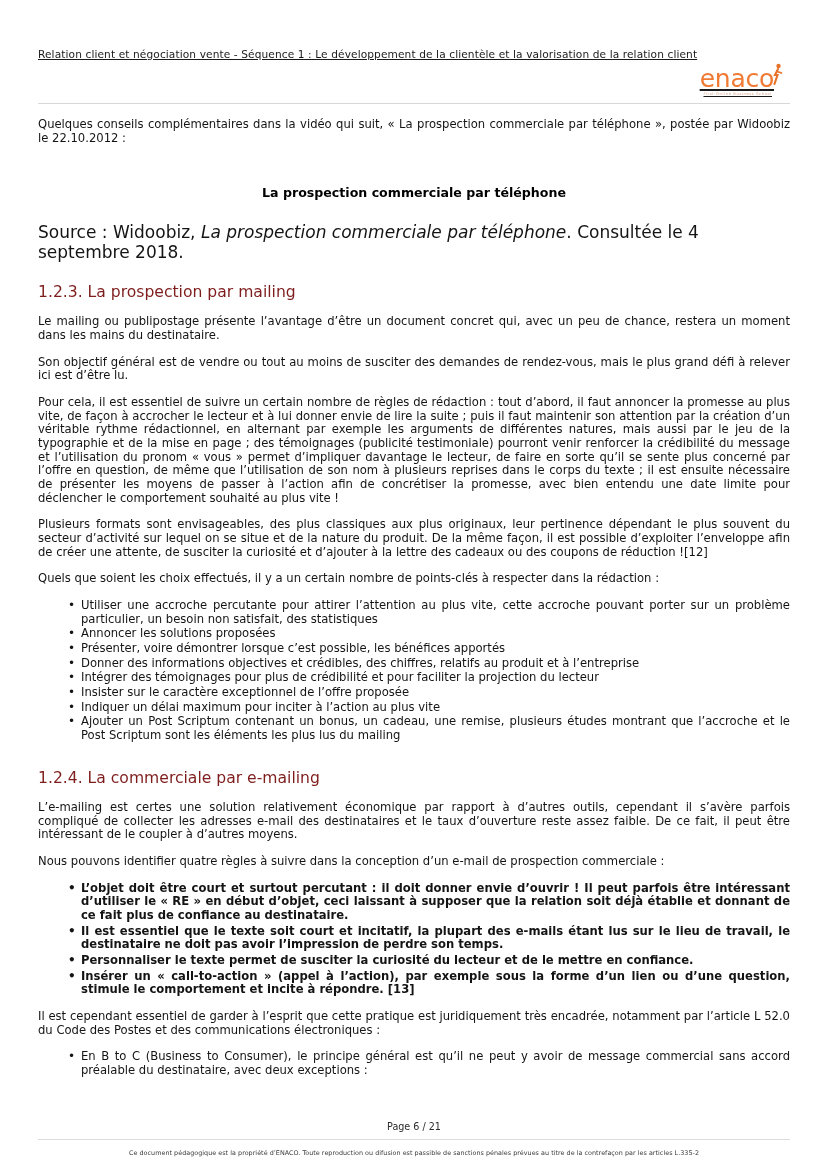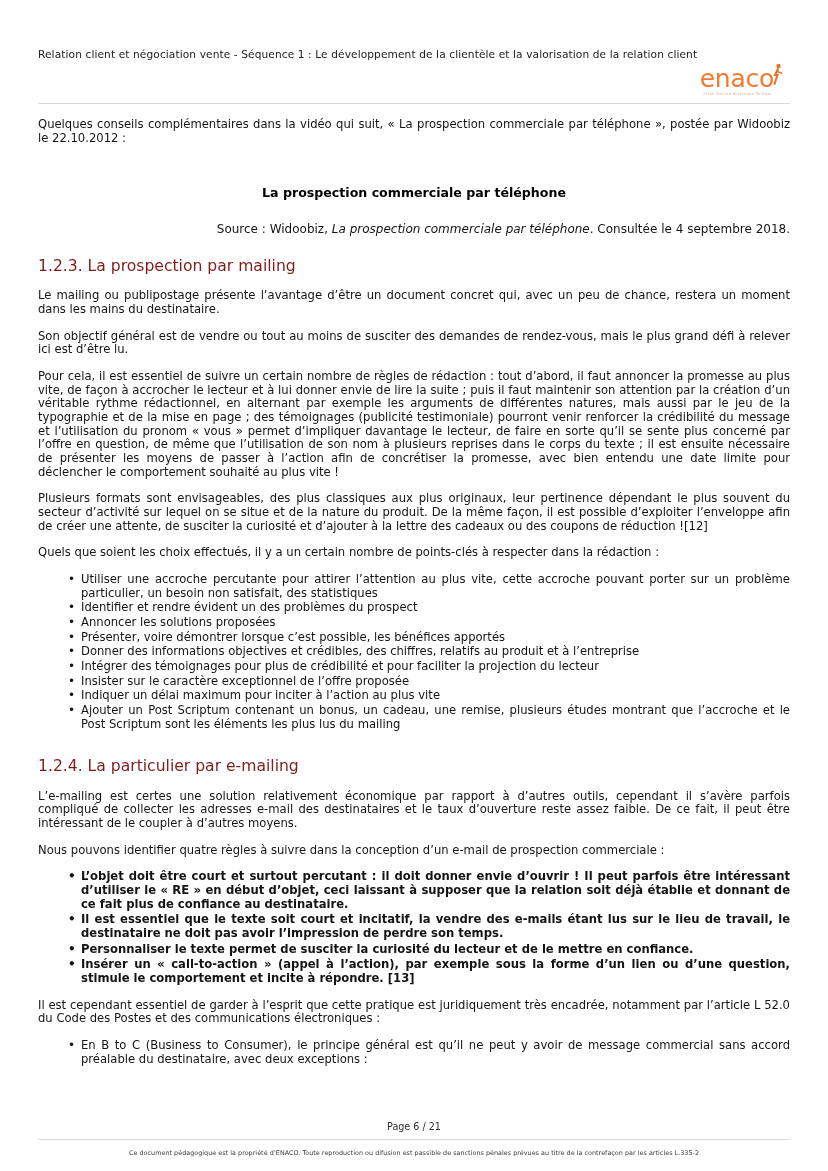--- a/index.html
+++ b/index.html
@@ -22,20 +22,21 @@
     padding: 0 38px;
     position: relative;
     display: flex;
     flex-direction: column;
   }
 
   
   .header {
     padding-top: 48px;
     flex: 0 0 auto;
+    text-decoration: underline;
   }
   .header-title {
     font-size: 10.6px;
     line-height: 1.25;
     color: #1a1a1a;
     letter-spacing: 0.01em;
   }
   .header-logo-row {
     display: flex;
     justify-content: flex-end;
@@ -91,22 +92,22 @@
   }
 
   .centered-title {
     text-align: center;
     font-weight: bold;
     font-size: 12.6px;
     margin: 40px 0 0 0;
     color: #000;
   }
   .source-line {
-    text-align: right;
-    font-size: 12px;
+    text-align: left;
+    font-size: 17px;
     margin: 22px 0 0 0;
     color: #141414;
   }
   .source-line i { font-style: italic; }
 
   h2.section {
     color: #7f1d1d;
     font-size: 15.6px;
     font-weight: normal;
     margin: 22px 0 14px 0;
@@ -198,38 +199,37 @@
     <h2 class="section">1.2.3. La prospection par mailing</h2>
 
     <p class="body">Le mailing ou publipostage présente l’avantage d’être un document concret qui, avec un peu de chance, restera un moment dans les mains du destinataire.</p>
     <p class="body">Son objectif général est de vendre ou tout au moins de susciter des demandes de rendez-vous, mais le plus grand défi à relever ici est d’être lu.</p>
     <p class="body">Pour cela, il est essentiel de suivre un certain nombre de règles de rédaction : tout d’abord, il faut annoncer la promesse au plus vite, de façon à accrocher le lecteur et à lui donner envie de lire la suite ; puis il faut maintenir son attention par la création d’un véritable rythme rédactionnel, en alternant par exemple les arguments de différentes natures, mais aussi par le jeu de la typographie et de la mise en page ; des témoignages (publicité testimoniale) pourront venir renforcer la crédibilité du message et l’utilisation du pronom « vous » permet d’impliquer davantage le lecteur, de faire en sorte qu’il se sente plus concerné par l’offre en question, de même que l’utilisation de son nom à plusieurs reprises dans le corps du texte ; il est ensuite nécessaire de présenter les moyens de passer à l’action afin de concrétiser la promesse, avec bien entendu une date limite pour déclencher le comportement souhaité au plus vite !</p>
     <p class="body">Plusieurs formats sont envisageables, des plus classiques aux plus originaux, leur pertinence dépendant le plus souvent du secteur d’activité sur lequel on se situe et de la nature du produit. De la même façon, il est possible d’exploiter l’enveloppe afin de créer une attente, de susciter la curiosité et d’ajouter à la lettre des cadeaux ou des coupons de réduction ![12]</p>
     <p class="body">Quels que soient les choix effectués, il y a un certain nombre de points-clés à respecter dans la rédaction :</p>
 
     <ul class="bullets">
       <li>Utiliser une accroche percutante pour attirer l’attention au plus vite, cette accroche pouvant porter sur un problème particulier, un besoin non satisfait, des statistiques</li>
-      <li>Identifier et rendre évident un des problèmes du prospect</li>
       <li>Annoncer les solutions proposées</li>
       <li>Présenter, voire démontrer lorsque c’est possible, les bénéfices apportés</li>
       <li>Donner des informations objectives et crédibles, des chiffres, relatifs au produit et à l’entreprise</li>
       <li>Intégrer des témoignages pour plus de crédibilité et pour faciliter la projection du lecteur</li>
       <li>Insister sur le caractère exceptionnel de l’offre proposée</li>
       <li>Indiquer un délai maximum pour inciter à l’action au plus vite</li>
       <li>Ajouter un Post Scriptum contenant un bonus, un cadeau, une remise, plusieurs études montrant que l’accroche et le Post Scriptum sont les éléments les plus lus du mailing</li>
     </ul>
 
-    <h2 class="section second">1.2.4. La particulier par e-mailing</h2>
+    <h2 class="section second">1.2.4. La commerciale par e-mailing</h2>
 
     <p class="body">L’e-mailing est certes une solution relativement économique par rapport à d’autres outils, cependant il s’avère parfois compliqué de collecter les adresses e-mail des destinataires et le taux d’ouverture reste assez faible. De ce fait, il peut être intéressant de le coupler à d’autres moyens.</p>
     <p class="body">Nous pouvons identifier quatre règles à suivre dans la conception d’un e-mail de prospection commerciale :</p>
 
     <ul class="bullets loose">
       <li>L’objet doit être court et surtout percutant : il doit donner envie d’ouvrir ! Il peut parfois être intéressant d’utiliser le « RE » en début d’objet, ceci laissant à supposer que la relation soit déjà établie et donnant de ce fait plus de confiance au destinataire.</li>
-      <li>Il est essentiel que le texte soit court et incitatif, la vendre des e-mails étant lus sur le lieu de travail, le destinataire ne doit pas avoir l’impression de perdre son temps.</li>
+      <li>Il est essentiel que le texte soit court et incitatif, la plupart des e-mails étant lus sur le lieu de travail, le destinataire ne doit pas avoir l’impression de perdre son temps.</li>
       <li>Personnaliser le texte permet de susciter la curiosité du lecteur et de le mettre en confiance.</li>
       <li>Insérer un « call-to-action » (appel à l’action), par exemple sous la forme d’un lien ou d’une question, stimule le comportement et incite à répondre. [13]</li>
     </ul>
 
     <p class="body">Il est cependant essentiel de garder à l’esprit que cette pratique est juridiquement très encadrée, notamment par l’article L 52.0 du Code des Postes et des communications électroniques :</p>
 
     <ul class="bullets">
       <li>En B to C (Business to Consumer), le principe général est qu’il ne peut y avoir de message commercial sans accord préalable du destinataire, avec deux exceptions :</li>
     </ul>
 

